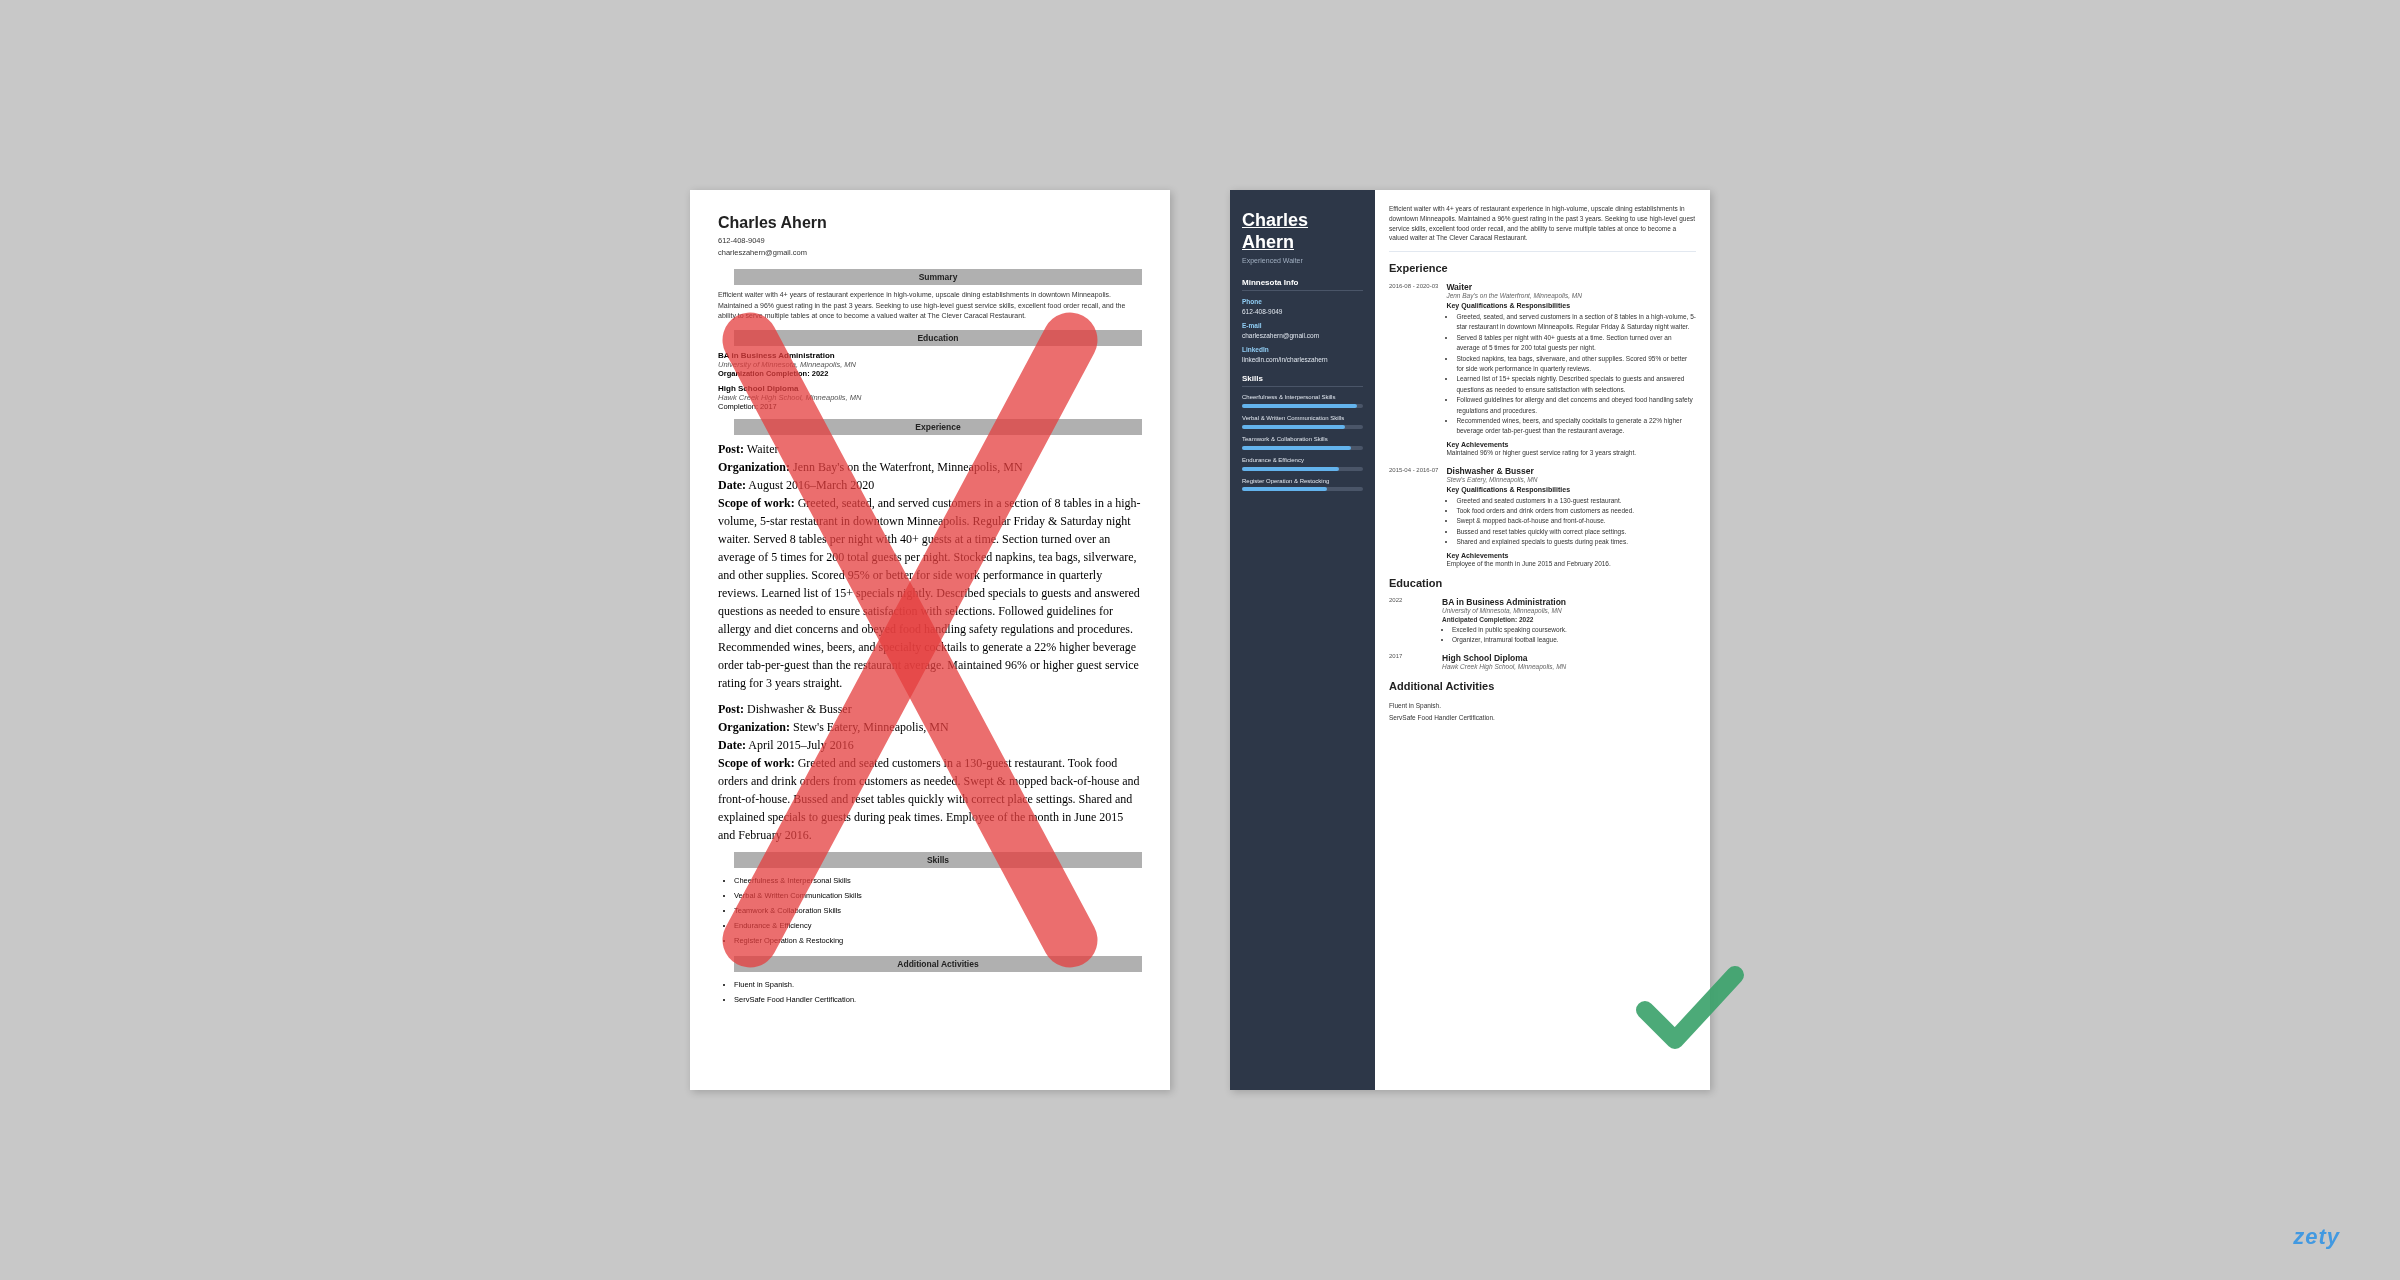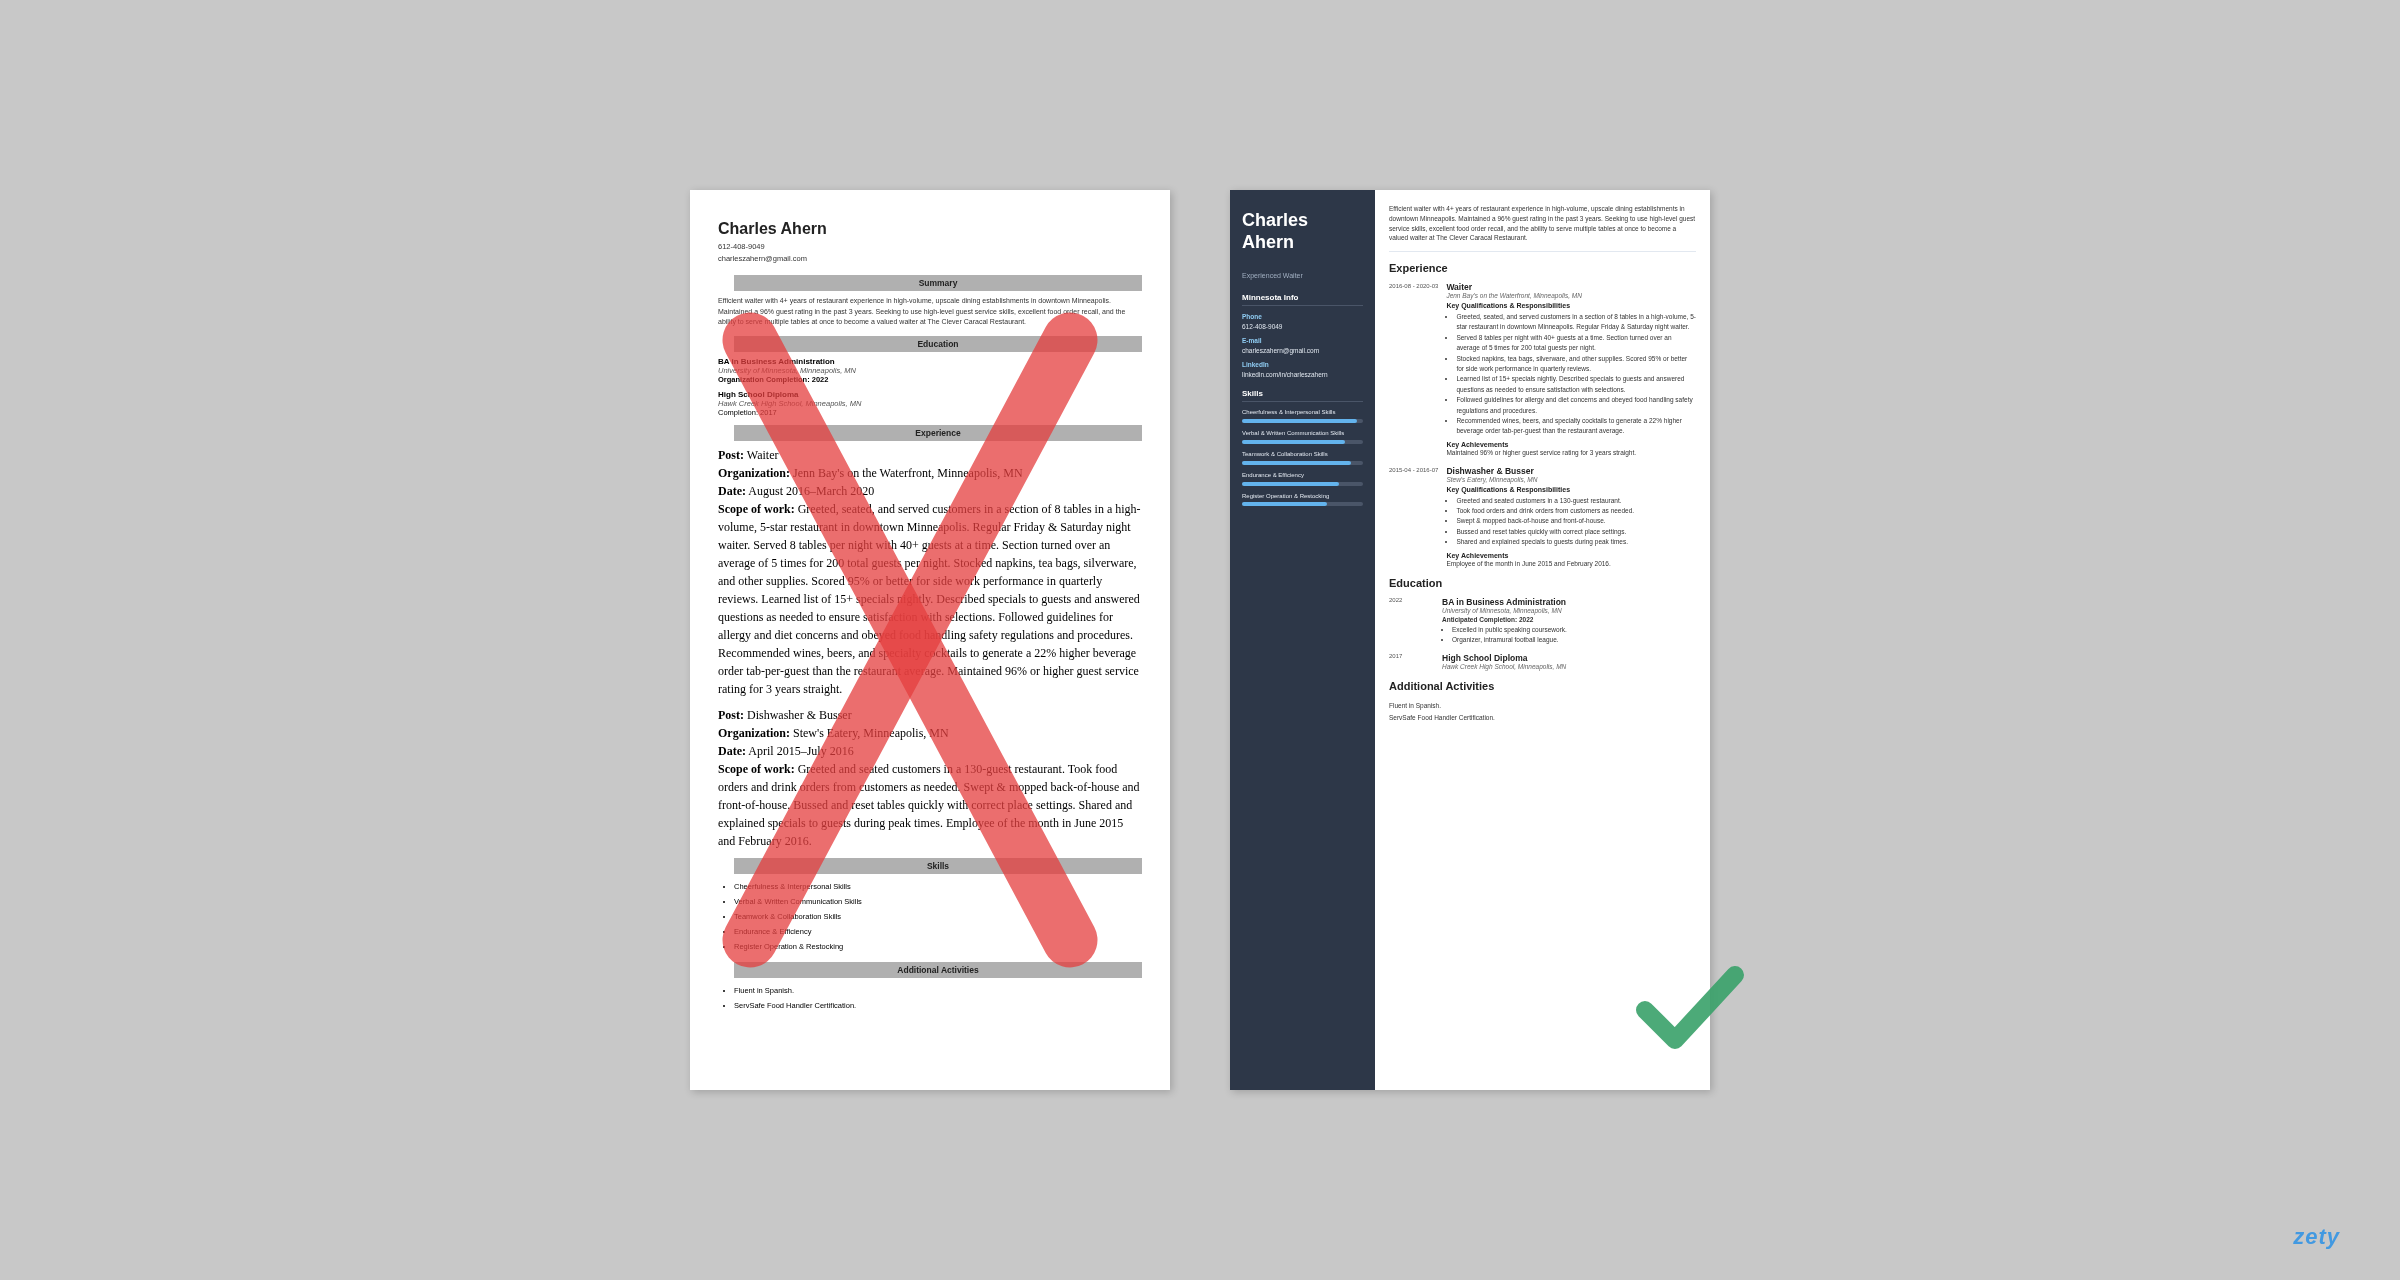--- a/index.html
+++ b/index.html
@@ -14,21 +14,21 @@
       justify-content: center;
       gap: 60px;
       position: relative;
     }
 
     
     .resume-left {
       background: white;
       width: 480px;
       min-height: 900px;
-      padding: 30px 28px;
+      padding: 24px 28px;
       position: relative;
       box-shadow: 2px 2px 8px rgba(0,0,0,0.2);
       font-size: 8px;
     }
 
     .resume-left .name {
       font-size: 16px;
       font-weight: bold;
       color: #222;
       margin-bottom: 3px;
@@ -127,21 +127,22 @@
       min-height: 100%;
       padding: 20px 12px;
       flex-shrink: 0;
     }
 
     .sidebar-name {
       color: white;
       font-size: 18px;
       font-weight: bold;
       line-height: 1.2;
-      margin-bottom: 19px;
+      margin-bottom: 4px;
+      text-decoration: underline;
     }
 
     .sidebar-tagline {
       color: #a0aec0;
       font-size: 7px;
       margin-bottom: 14px;
     }
 
     .sidebar-section-title {
       color: white;

